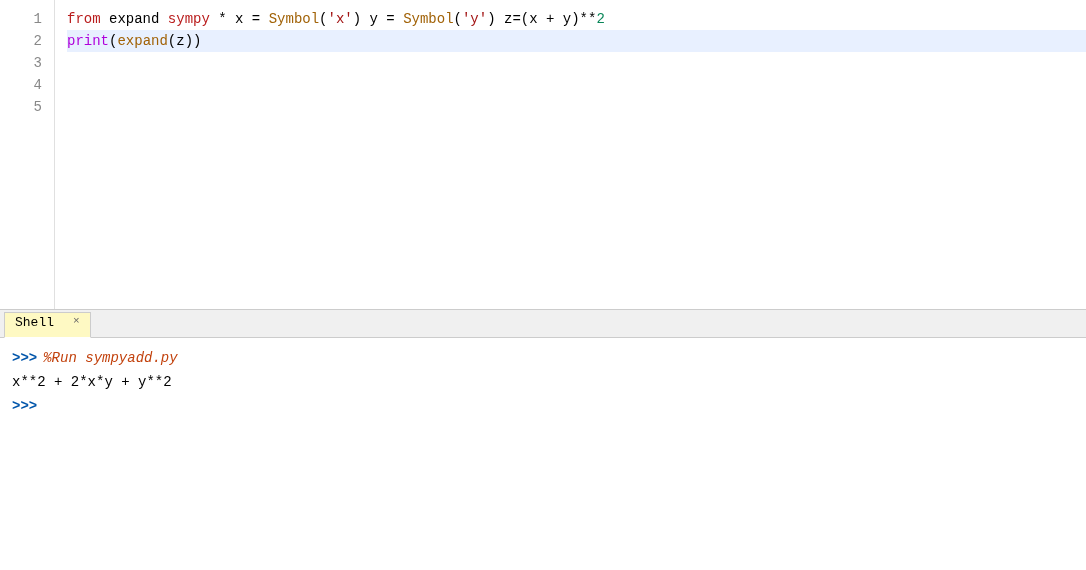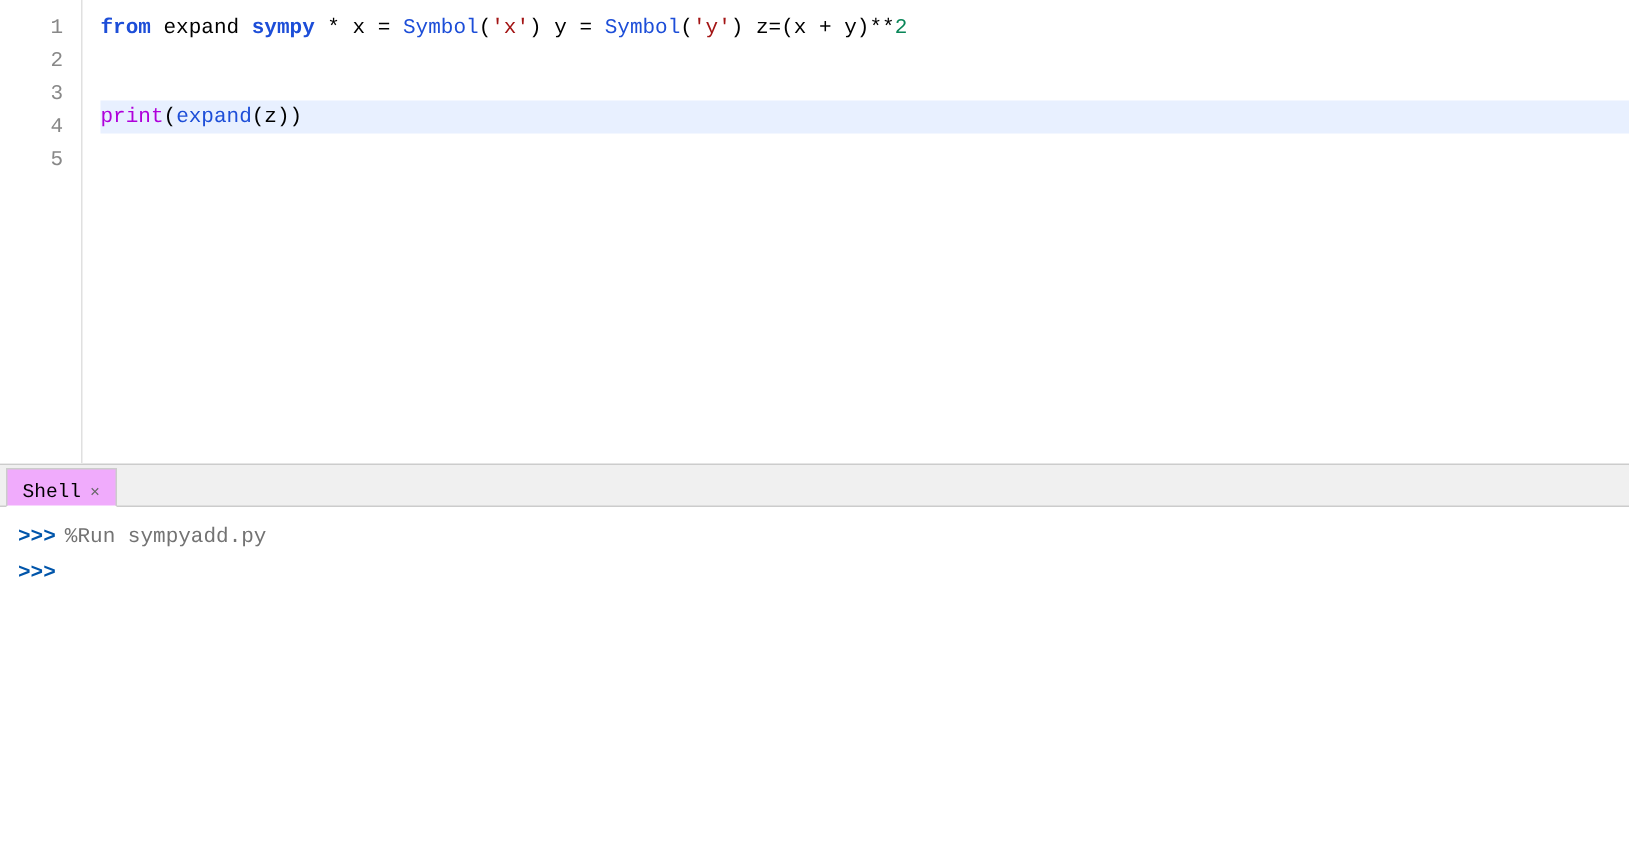--- a/index.html
+++ b/index.html
@@ -55,51 +55,50 @@
     .code-line {
       line-height: 22px;
       white-space: pre;
       font-size: 14px;
     }
 
     .code-line.highlighted {
       background: #e8f0ff;
       display: block;
       width: 100%;
-      margin-top: 37px;
     }
 
     
-    .kw { color: #1d4ed8; font-weight: bold; } 
-    .func { color: #1d4ed8; } 
+    .kw { color: #b91c1c; font-weight: normal; } 
+    .func { color: #a16207; } 
     .str { color: #a31515; } 
     .num { color: #098658; }
     .plain { color: #000000; }
     .kw-purple { color: #af00db; } 
 
     
     .shell-tab-bar {
       background: #f0f0f0;
       height: 28px;
       display: flex;
       align-items: center;
       border-bottom: 1px solid #cccccc;
       padding-left: 4px;
     }
 
     .shell-tab {
-      background: #f0abfc;
+      background: #fef9c3;
       border: 1px solid #cccccc;
       border-bottom: 1px solid #ffffff;
       padding: 2px 10px;
       font-size: 13px;
       color: #000000;
       display: flex;
-      align-items: flex-end;
-      gap: 6px;
+      align-items: flex-start;
+      gap: 19px;
       height: 26px;
       cursor: pointer;
       position: relative;
       top: 1px;
     }
 
     .shell-tab-close {
       font-size: 11px;
       color: #666666;
       cursor: pointer;
@@ -121,21 +120,22 @@
       white-space: pre;
     }
 
     .prompt {
       color: #0055aa;
       font-weight: bold;
       margin-right: 6px;
     }
 
     .shell-command {
-      color: #737373;
+      color: #c2410c;
+      font-style: italic;
     }
 
     .shell-output {
       color: #000000;
       padding-left: 0;
     }
 
     .shell-prompt-only {
       color: #0055aa;
       font-weight: bold;
@@ -182,15 +182,18 @@
     <span class="shell-tab-close">×</span>
   </div>
 </div>
 
 <div class="shell-area">
   <div class="shell-line">
     <span class="prompt">&gt;&gt;&gt;</span>
     <span class="shell-command">%Run sympyadd.py</span>
   </div>
   <div class="shell-line">
+    <span class="shell-output">x**2 + 2*x*y + y**2</span>
+  </div>
+  <div class="shell-line">
     <span class="prompt shell-prompt-only">&gt;&gt;&gt;</span>
   </div>
 </div>
 
 </body></html>

